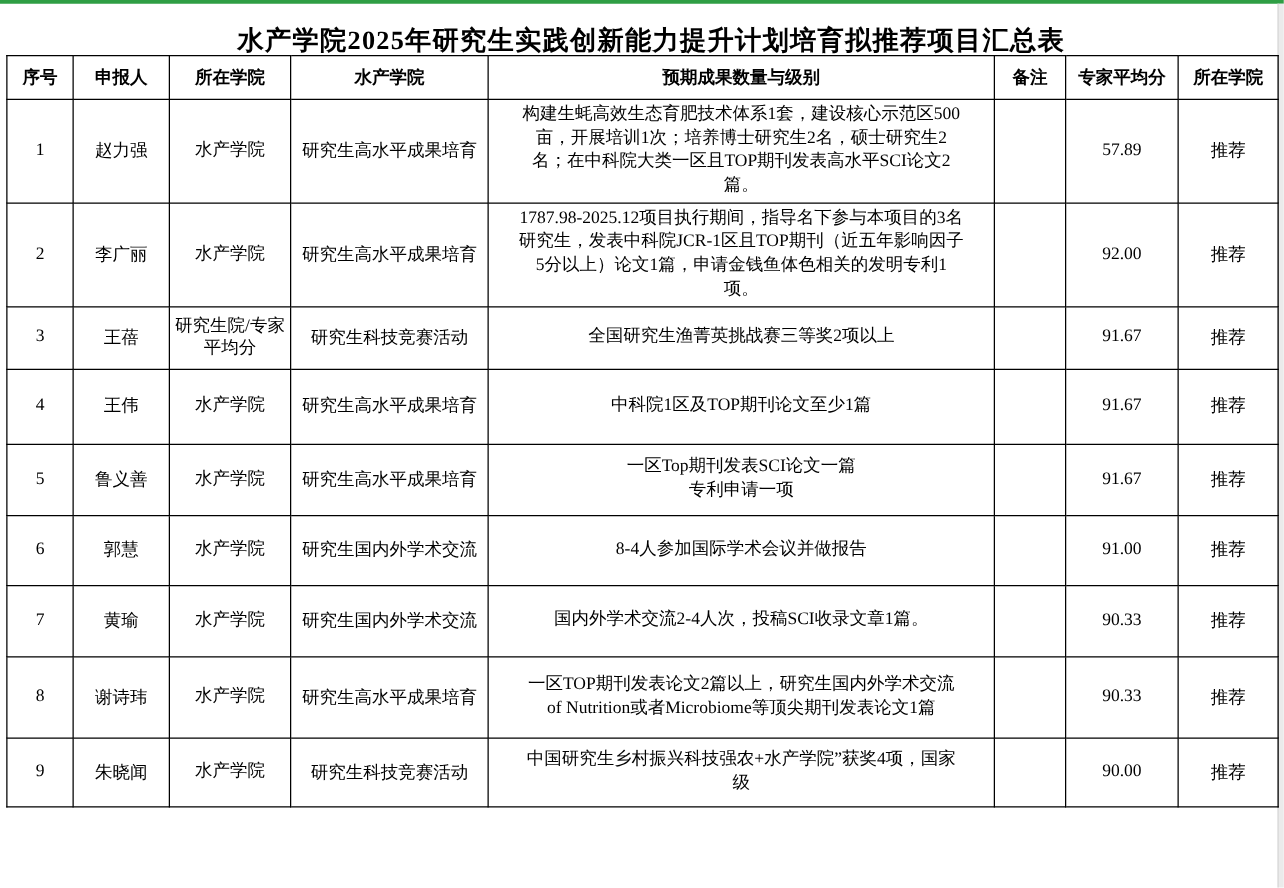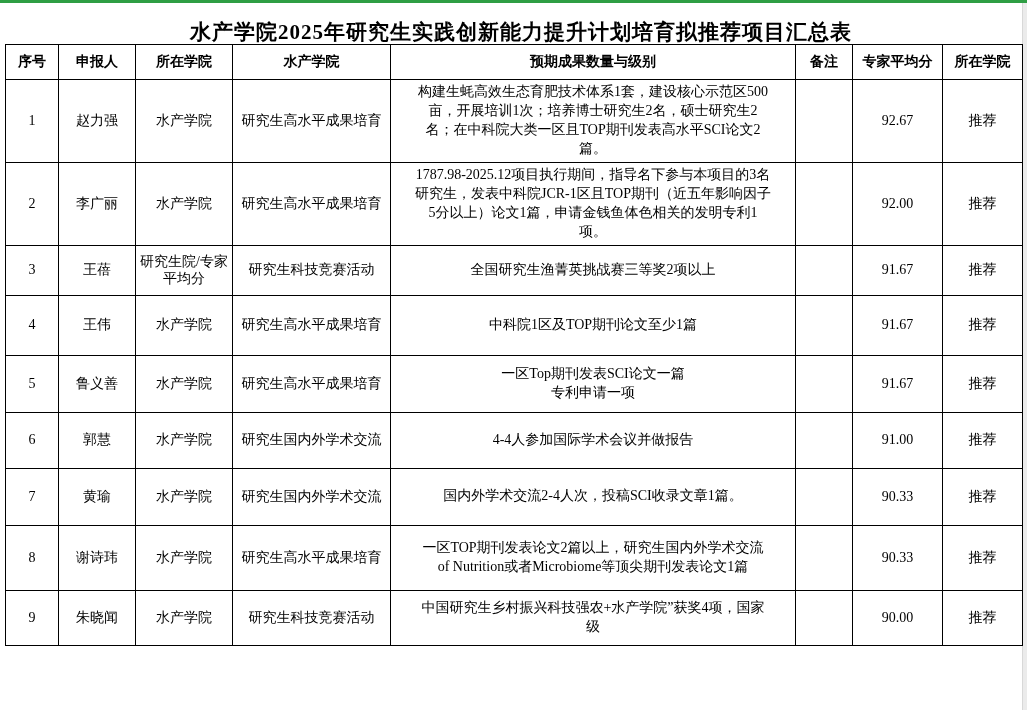--- a/index.html
+++ b/index.html
@@ -108,21 +108,21 @@
     </tr>
   </thead>
   <tbody>
       <tr>
         <td class="col-index">1</td>
         <td class="col-applicant">赵力强</td>
         <td class="col-college">水产学院</td>
         <td class="col-category">研究生高水平成果培育</td>
         <td class="col-expected">构建生蚝高效生态育肥技术体系1套，建设核心示范区500亩，开展培训1次；培养博士研究生2名，硕士研究生2名；在中科院大类一区且TOP期刊发表高水平SCI论文2篇。</td>
         <td class="col-remark"></td>
-        <td class="col-score">92.67</td>
+        <td class="col-score">57.89</td>
         <td class="col-recommendation">推荐</td>
       </tr>
       <tr>
         <td class="col-index">2</td>
         <td class="col-applicant">李广丽</td>
         <td class="col-college">水产学院</td>
         <td class="col-category">研究生高水平成果培育</td>
         <td class="col-expected">1787.98-2025.12项目执行期间，指导名下参与本项目的3名研究生，发表中科院JCR-1区且TOP期刊（近五年影响因子5分以上）论文1篇，申请金钱鱼体色相关的发明专利1项。</td>
         <td class="col-remark"></td>
         <td class="col-score">92.00</td>
@@ -157,21 +157,21 @@
 专利申请一项</td>
         <td class="col-remark"></td>
         <td class="col-score">91.67</td>
         <td class="col-recommendation">推荐</td>
       </tr>
       <tr>
         <td class="col-index">6</td>
         <td class="col-applicant">郭慧</td>
         <td class="col-college">水产学院</td>
         <td class="col-category">研究生国内外学术交流</td>
-        <td class="col-expected">4-4人参加国际学术会议并做报告</td>
+        <td class="col-expected">8-4人参加国际学术会议并做报告</td>
         <td class="col-remark"></td>
         <td class="col-score">91.00</td>
         <td class="col-recommendation">推荐</td>
       </tr>
       <tr>
         <td class="col-index">7</td>
         <td class="col-applicant">黄瑜</td>
         <td class="col-college">水产学院</td>
         <td class="col-category">研究生国内外学术交流</td>
         <td class="col-expected">国内外学术交流2-4人次，投稿SCI收录文章1篇。</td>

